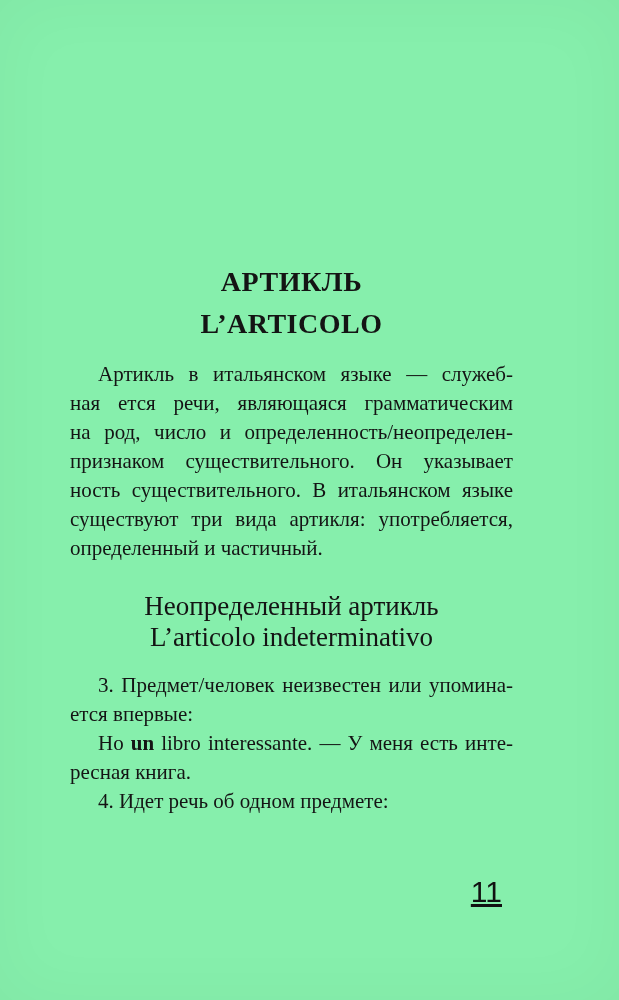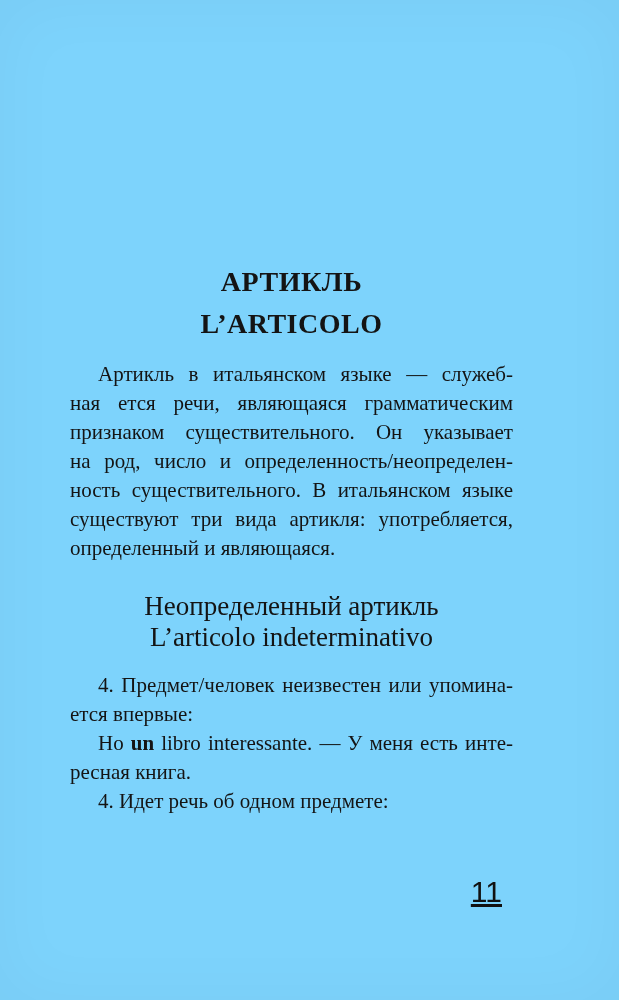--- a/index.html
+++ b/index.html
@@ -5,21 +5,21 @@
   html, body {
     margin: 0;
     padding: 0;
     background: #e8e8e8;
   }
   .page {
     position: relative;
     width: 619px;
     height: 1000px;
     margin: 0 auto;
-    background: #7dd3fc;
+    background: #86efac;
     color: #141414;
     box-shadow: inset 0 0 70px rgba(0,0,0,0.035);
     font-family: "Liberation Serif", serif;
     overflow: hidden;
   }
   .content {
     position: absolute;
     left: 70px;
     top: 266px;
     width: 443px;
@@ -71,35 +71,35 @@
 
 <div class="page">
   <div class="content">
 
     <h1 class="chapter-title ru">АРТИКЛЬ</h1>
     <h2 class="chapter-title it">L’ARTICOLO</h2>
 
     <section class="para">
       <div class="tl jl ind">Артикль в итальянском языке — служеб-</div>
       <div class="tl jl">ная ется речи, являющаяся грамматическим</div>
+      <div class="tl jl">на род, число и определенность/неопределен-</div>
       <div class="tl jl">признаком существительного. Он указывает</div>
-      <div class="tl jl">на род, число и определенность/неопределен-</div>
       <div class="tl jl">ность существительного. В итальянском языке</div>
       <div class="tl jl">существуют три вида артикля: употребляется,</div>
-      <div class="tl ll">определенный и являющаяся.</div>
+      <div class="tl ll">определенный и частичный.</div>
     </section>
 
     <div class="section-heading">
       <div>Неопределенный артикль</div>
       <div>L’articolo indeterminativo</div>
     </div>
 
 
     <section class="para">
-      <div class="tl jl ind">4. Предмет/человек неизвестен или упомина-</div>
+      <div class="tl jl ind">3. Предмет/человек неизвестен или упомина-</div>
       <div class="tl ll">ется впервые:</div>
     </section>
 
     <section class="para">
       <div class="tl jl ind"><span>Ho </span><span class="b">un</span><span> libro interessante. — У меня есть инте-</span></div>
       <div class="tl ll">ресная книга.</div>
     </section>
 
     <section class="para">
       <div class="tl ll ind">4. Идет речь об одном предмете:</div>

